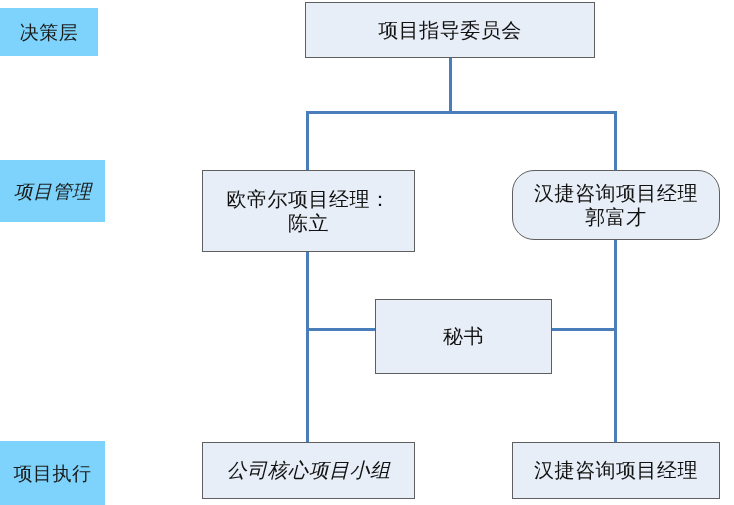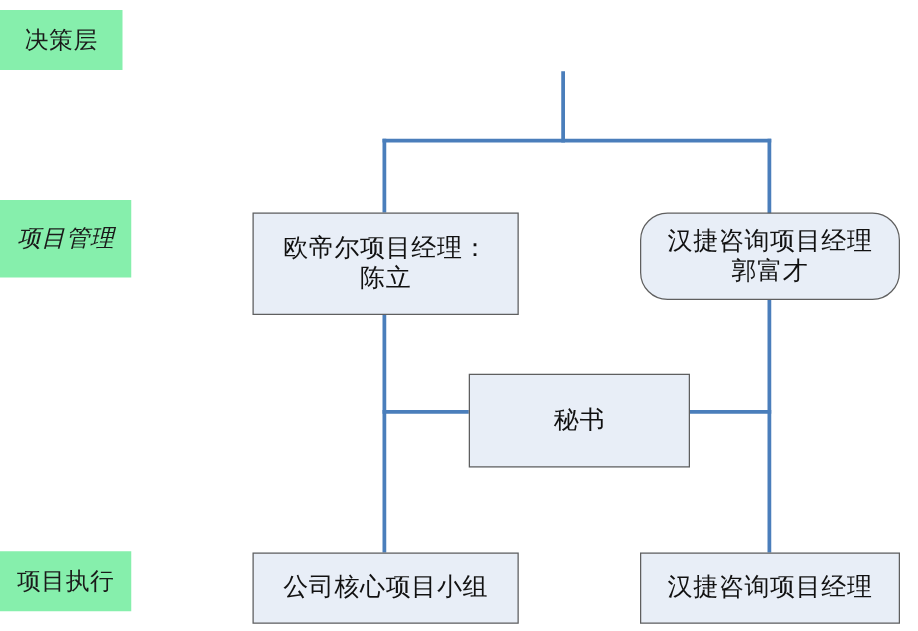--- a/index.html
+++ b/index.html
@@ -15,21 +15,21 @@
     position: relative;
     width: 734px;
     height: 505px;
     background: #ffffff;
     overflow: hidden;
   }
 
   
   .row-label {
     position: absolute;
-    background: #86efac;
+    background: #7dd3fc;
     color: #1a1a1a;
     font-size: 19px;
     line-height: 1;
     display: flex;
     align-items: center;
     justify-content: center;
     letter-spacing: 0.5px;
     white-space: nowrap;
   }
 
@@ -70,56 +70,59 @@
 <div id="canvas">
 
   <div class="row-label" style="left:0px; top:8px; width:98px; height:48px;">
     <span>决策层</span>
   </div>
 
   <div class="row-label" style="left:0px; top:160px; width:105px; height:62px;font-style:italic;">
     <span>项目管理</span>
   </div>
 
-  <div class="row-label" style="left:0px; top:441px; width:105px; height:48px;">
+  <div class="row-label" style="left:0px; top:441px; width:105px; height:65px;">
     <span>项目执行</span>
   </div>
 
   <div class="conn conn-v" style="left:449px; top:57px; height:57px;"></div>
 
   <div class="conn conn-h" style="left:306px; top:111px; width:311px;"></div>
 
   <div class="conn conn-v" style="left:306px; top:111px; height:60px;"></div>
 
   <div class="conn conn-v" style="left:614px; top:111px; height:60px;"></div>
 
   <div class="conn conn-v" style="left:306px; top:240px; height:203px;"></div>
 
   <div class="conn conn-v" style="left:614px; top:240px; height:203px;"></div>
 
   <div class="conn conn-h" style="left:306px; top:328px; width:70px;"></div>
 
   <div class="conn conn-h" style="left:551px; top:328px; width:66px;"></div>
 
+  <div class="node" style="left:305px; top:2px; width:290px; height:56px;">
+    <span class="node-text">项目指导委员会</span>
+  </div>
 
   <div class="node" style="left:202px; top:170px; width:213px; height:82px;">
     <span class="node-text">欧帝尔项目经理：
 陈立</span>
   </div>
 
   <div class="node" style="left:512px; top:170px; width:208px; height:70px;border-radius:22px;">
     <span class="node-text">汉捷咨询项目经理
 郭富才</span>
   </div>
 
   <div class="node" style="left:375px; top:299px; width:177px; height:75px;">
     <span class="node-text">秘书</span>
   </div>
 
-  <div class="node" style="left:202px; top:442px; width:213px; height:57px;">
+  <div class="node" style="left:202px; top:442px; width:213px; height:57px;font-style:italic;">
     <span class="node-text">公司核心项目小组</span>
   </div>
 
   <div class="node" style="left:512px; top:442px; width:208px; height:57px;">
     <span class="node-text">汉捷咨询项目经理</span>
   </div>
 
 </div>
 
 </body></html>

